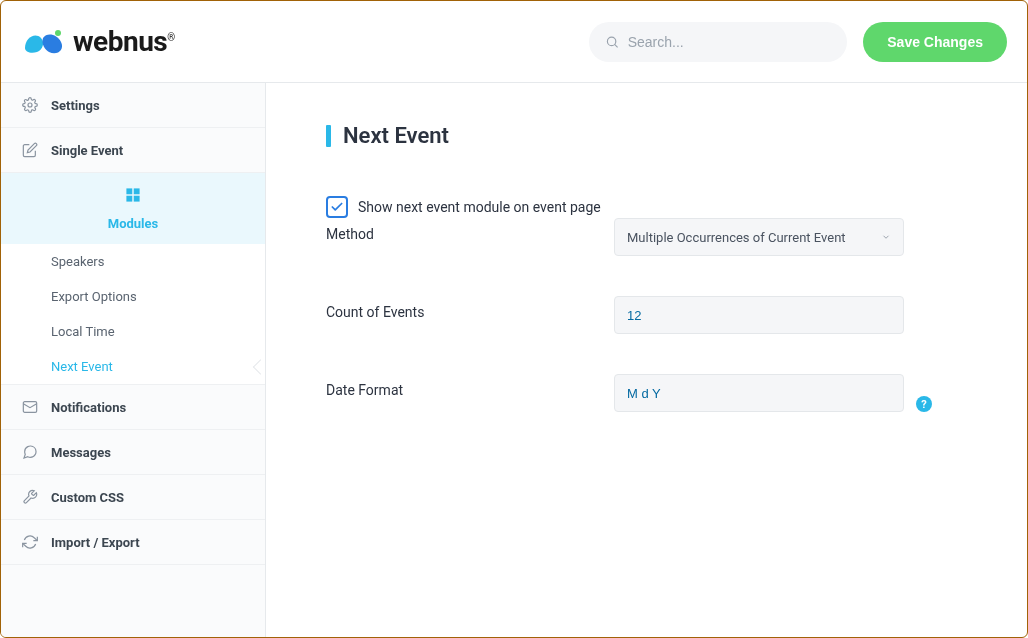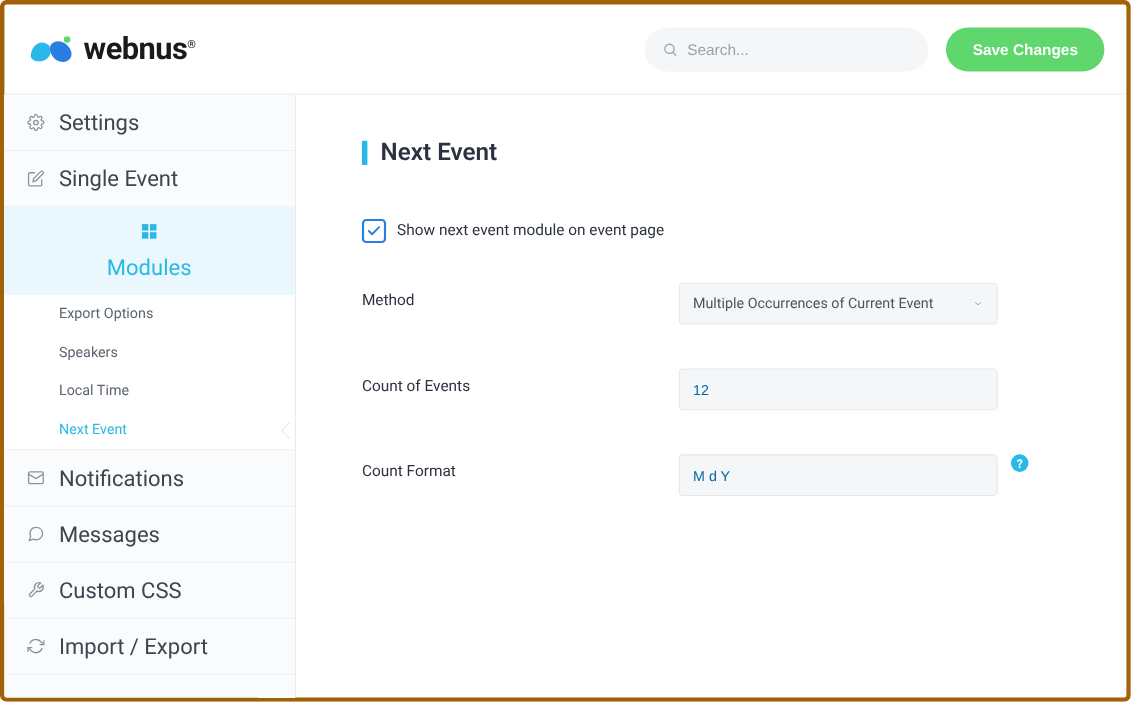--- a/index.html
+++ b/index.html
@@ -4,21 +4,21 @@
   <style>
     * { margin: 0; padding: 0; box-sizing: border-box; }
     body {
       font-family: -apple-system, BlinkMacSystemFont, "Segoe UI", Roboto, Helvetica, Arial, sans-serif;
       background: #fff;
       color: #2c3e50;
     }
     .app-container {
       width: 1028px;
       height: 638px;
-      border: 4px solid #a16207;
+      border: 1px solid #a16207;
       border-radius: 6px;
       overflow: hidden;
       display: flex;
       flex-direction: column;
       background: #fff;
     }
     
     .header {
       height: 82px;
       display: flex;
@@ -93,24 +93,25 @@
       width: 265px;
       background: #fafbfc;
       border-right: 1px solid #e6e9ec;
       overflow-y: auto;
     }
     .nav-item {
       display: flex;
       align-items: center;
       gap: 12px;
       padding: 13px 20px;
-      font-size: 20px;
+      font-size: 13px;
       color: #3c4650;
       cursor: pointer;
       border-bottom: 1px solid #eef0f2;
+      font-weight: bold;
     }
     .nav-item.active-parent {
       background: #eaf8fd;
       color: #2ab8e8;
       border-bottom: none;
       flex-direction: column;
     }
     .nav-item.active-parent .nav-icon svg { stroke: #2ab8e8; fill: #2ab8e8; }
     .nav-icon {
       width: 18px;
@@ -168,21 +169,20 @@
     }
     .page-title h2 {
       font-size: 22px;
       font-weight: 600;
       color: #2c3340;
     }
     .checkbox-row {
       display: flex;
       align-items: center;
       gap: 10px;
-      margin-bottom: 36px;
     }
     .checkbox {
       width: 22px;
       height: 22px;
       border: 2px solid #2a7de1;
       border-radius: 4px;
       display: flex;
       align-items: center;
       justify-content: center;
       cursor: pointer;
@@ -199,21 +199,21 @@
     }
     .form-label {
       width: 288px;
       font-size: 14px;
       color: #2c3340;
       padding-top: 8px;
     }
     .form-control-wrap {
       flex: 1;
       display: flex;
-      align-items: flex-start;
+      align-items: flex-end;
       gap: 12px;
     }
     .select, .text-input {
       width: 290px;
       height: 38px;
       background: #f5f6f8;
       border: 1px solid #e4e7ea;
       border-radius: 4px;
       padding: 0 12px;
       font-size: 13px;
@@ -303,22 +303,22 @@
           <svg width="16" height="16" viewBox="0 0 24 24" fill="none" stroke="#2ab8e8" stroke-width="1.8">
               <rect x="3" y="3" width="7" height="7"></rect>
               <rect x="14" y="3" width="7" height="7"></rect>
               <rect x="14" y="14" width="7" height="7"></rect>
               <rect x="3" y="14" width="7" height="7"></rect>
             </svg>
         </span>
         <span>Modules</span>
       </div>
       <div class="subnav">
+        <div class="subnav-item">Speakers</div>
         <div class="subnav-item">Export Options</div>
-        <div class="subnav-item">Speakers</div>
         <div class="subnav-item">Local Time</div>
         <div class="subnav-item active">Next Event</div>
       </div>
       <div class="nav-item">
         <span class="nav-icon">
           <svg width="16" height="16" viewBox="0 0 24 24" fill="none" stroke="#8a94a0" stroke-width="1.8">
               <rect x="2" y="4" width="20" height="16" rx="2"></rect>
               <polyline points="2,7 12,13 22,7"></polyline>
             </svg>
         </span>
@@ -382,21 +382,21 @@
       <div class="form-row">
         <div class="form-label">Count of Events</div>
         <div class="form-control-wrap">
           <div class="text-input">
             <input type="text" value="12" style="">
           </div>
         </div>
       </div>
 
       <div class="form-row">
-        <div class="form-label">Count Format</div>
+        <div class="form-label">Date Format</div>
         <div class="form-control-wrap">
           <div class="text-input">
             <input type="text" value="M d Y" style="">
           </div>
           <div class="help-icon">?</div>
         </div>
       </div>
 
     </div>
   </div>

